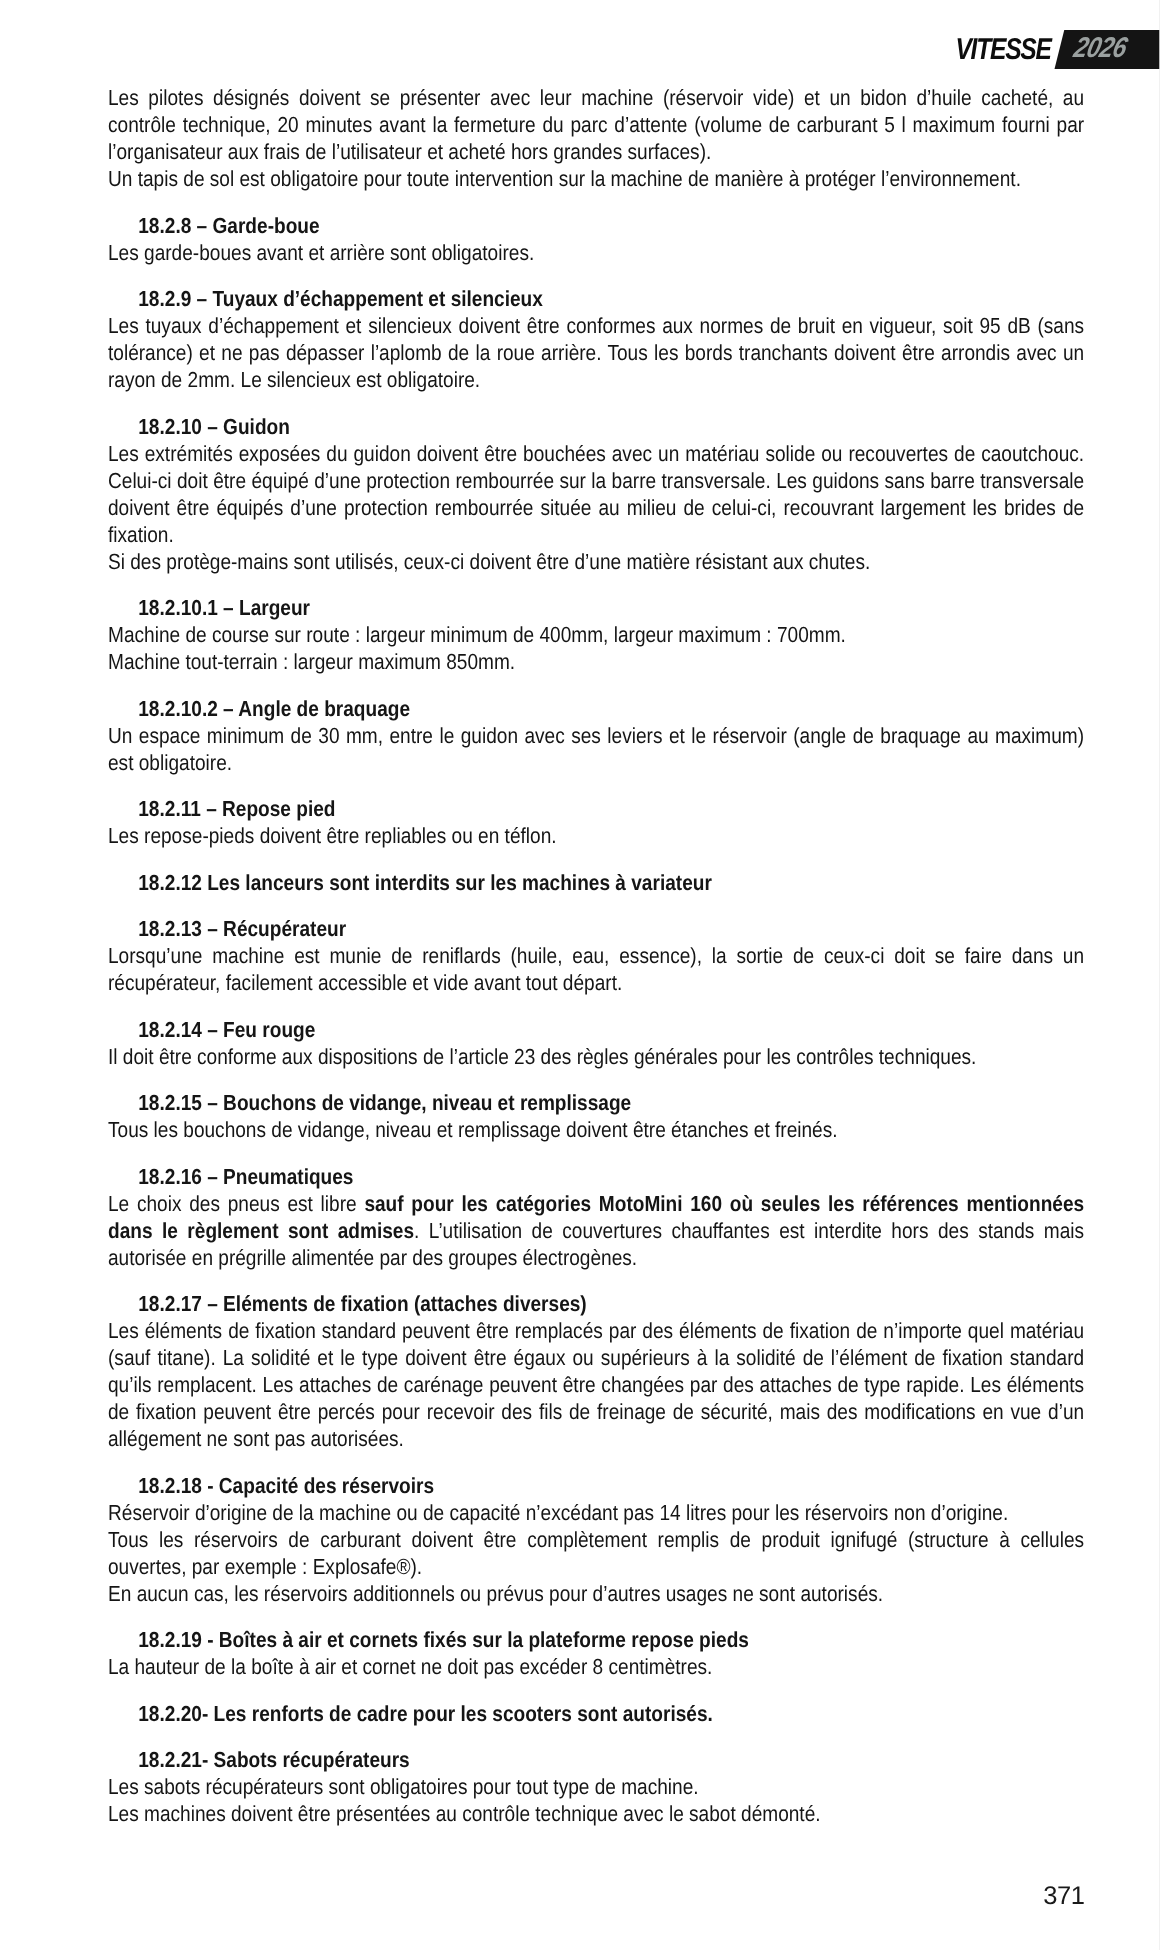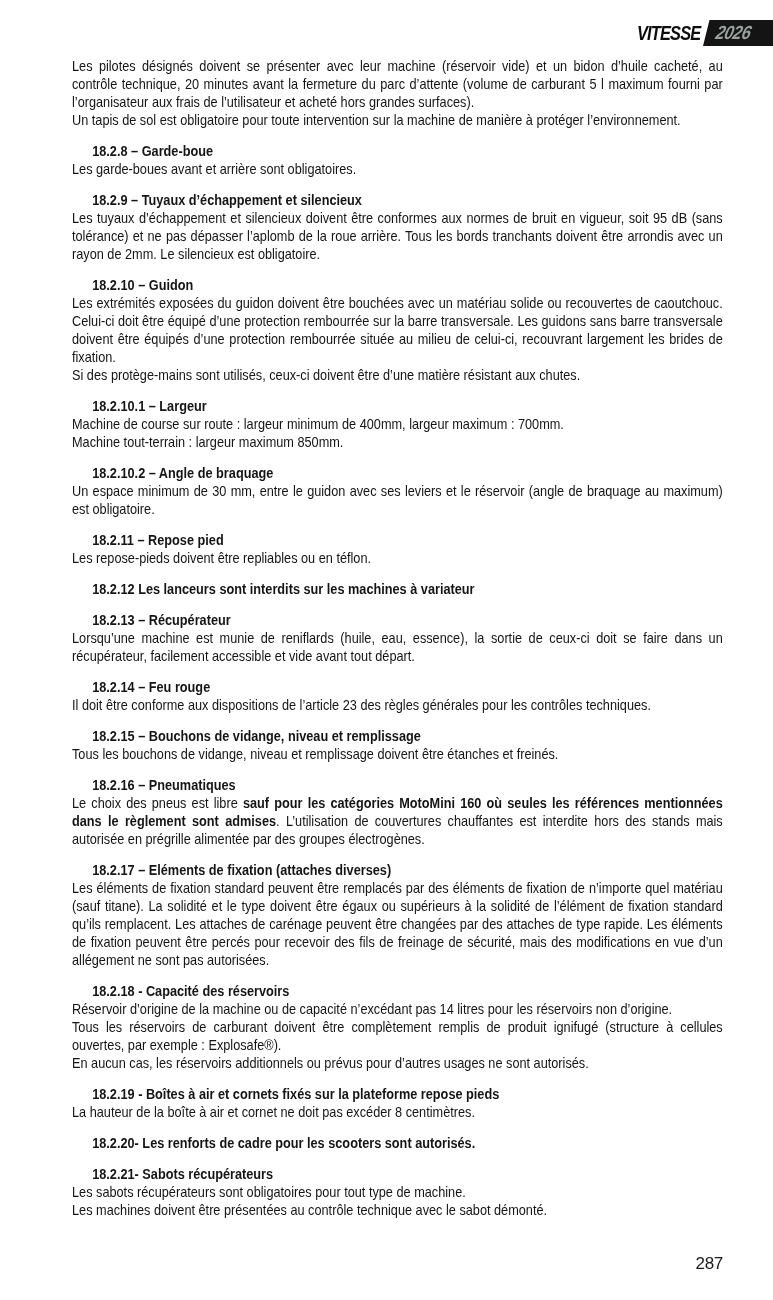--- a/index.html
+++ b/index.html
@@ -193,15 +193,15 @@
 
       <div class="sec">
         <h3 class="h">18.2.21- Sabots récupérateurs</h3>
         <p class="p">Les sabots récupérateurs sont obligatoires pour tout type de machine.</p>
         <p class="p">Les machines doivent être présentées au contrôle technique avec le sabot démonté.</p>
       </div>
 
     </div>
   </div>
 
-  <div class="page-number">287</div>
+  <div class="page-number">371</div>
 
 </div>
 
 </body></html>

